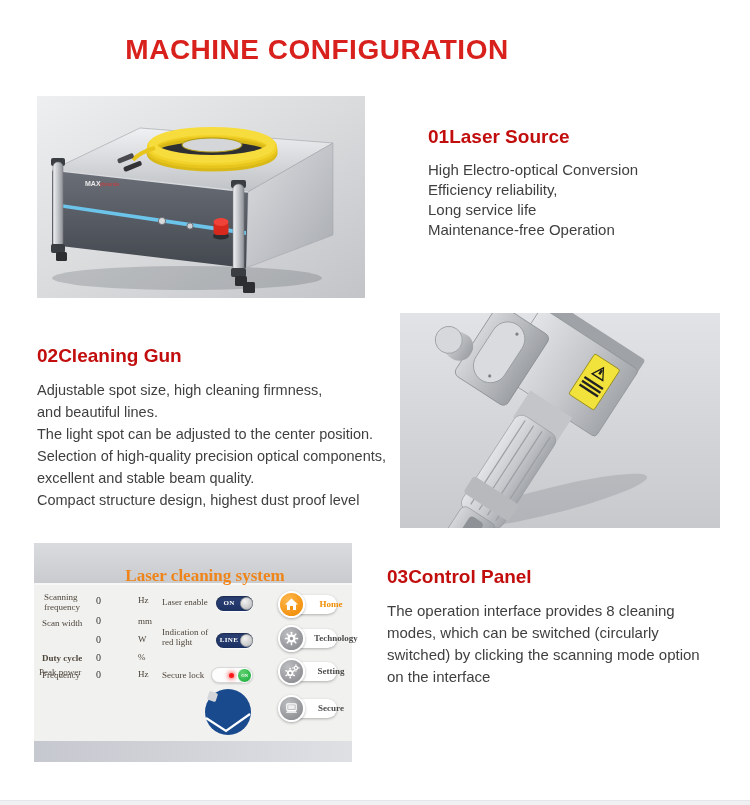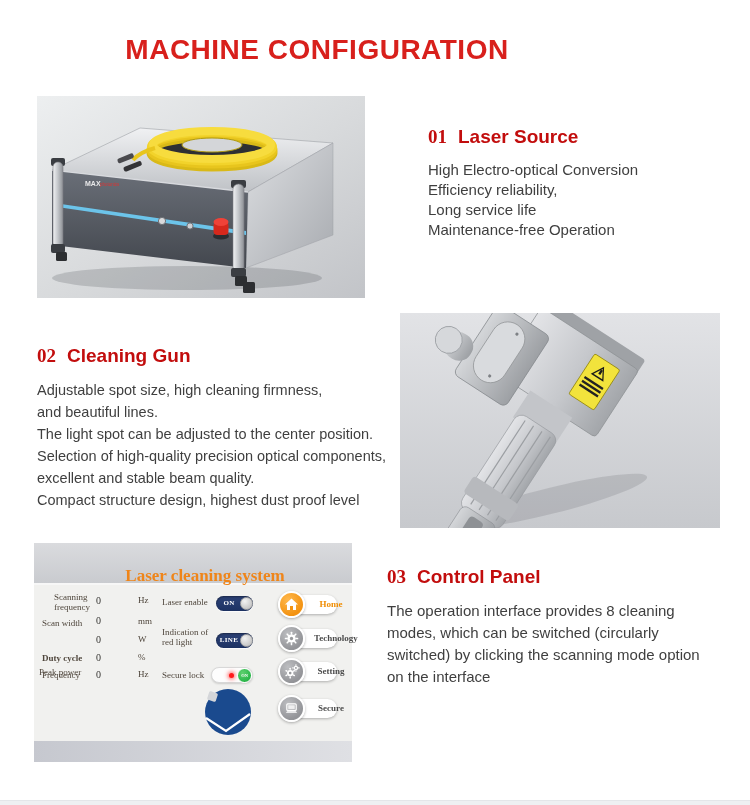--- a/index.html
+++ b/index.html
@@ -4,21 +4,21 @@
 <style>
   html,body{margin:0;padding:0;background:#fff;}
   .stage{position:relative;width:750px;height:805px;background:#fff;overflow:hidden;
          font-family:"Liberation Sans",sans-serif;color:#3d3d3d;}
   
   .page-title{position:absolute;top:24px;left:0;width:598px;text-align:center;
               font-size:28px;font-weight:bold;color:#d8201c;letter-spacing:.5px;margin:10px;padding-left:8px;}
   
   .sec{position:absolute;}
   .sec h2{margin:0 0 12px 0;font-size:19px;font-weight:bold;color:#c20d0d;}
-  .sec h2 .num{margin-right:11px;font-family:Liberation Serif, serif;}
+  .sec h2 .num{}
   .tline{font-size:15px;line-height:20px;color:#3f3f3f;}
   #sec2 .tline{font-size:14.5px;line-height:22px;}
   #sec3 .tline{font-size:15px;line-height:22px;}
   #sec1{left:428px;top:126px;width:300px;}
   #sec2{left:37px;top:345px;width:400px;}
   #sec3{left:387px;top:566px;width:350px;}
   
   .photo{position:absolute;display:block;}
   #laser-photo{left:37px;top:96px;}
   #gun-photo{left:400px;top:313px;}
@@ -227,21 +227,21 @@
     <div class="tline">The light spot can be adjusted to the center position.</div>
     <div class="tline">Selection of high-quality precision optical components,</div>
     <div class="tline">excellent and stable beam quality.</div>
     <div class="tline">Compact structure design, highest dust proof level</div>
   </div>
 
   <div class="panel">
     <div class="panel-header"></div>
     <div class="panel-title">Laser cleaning system</div>
 
-    <div class="p-label" style="left:20px;top:49px;width:52px;">Scanning frequency</div>
+    <div class="p-label" style="left:10px;top:49px;width:52px;">Scanning frequency</div>
     <div class="p-value" style="left:62px;top:52px;">0</div>
     <div class="p-unit" style="left:104px;top:52px;">Hz</div>
 
     <div class="p-label" style="left:8px;top:75px;width:60px;">Scan width</div>
     <div class="p-value" style="left:62px;top:72px;">0</div>
     <div class="p-unit" style="left:104px;top:73px;">mm</div>
 
     <div class="p-label" style="left:5px;top:92px;width:60px;margin-top:32px;">Peak power</div>
     <div class="p-value" style="left:62px;top:91px;">0</div>
     <div class="p-unit" style="left:104px;top:91px;">W</div>

